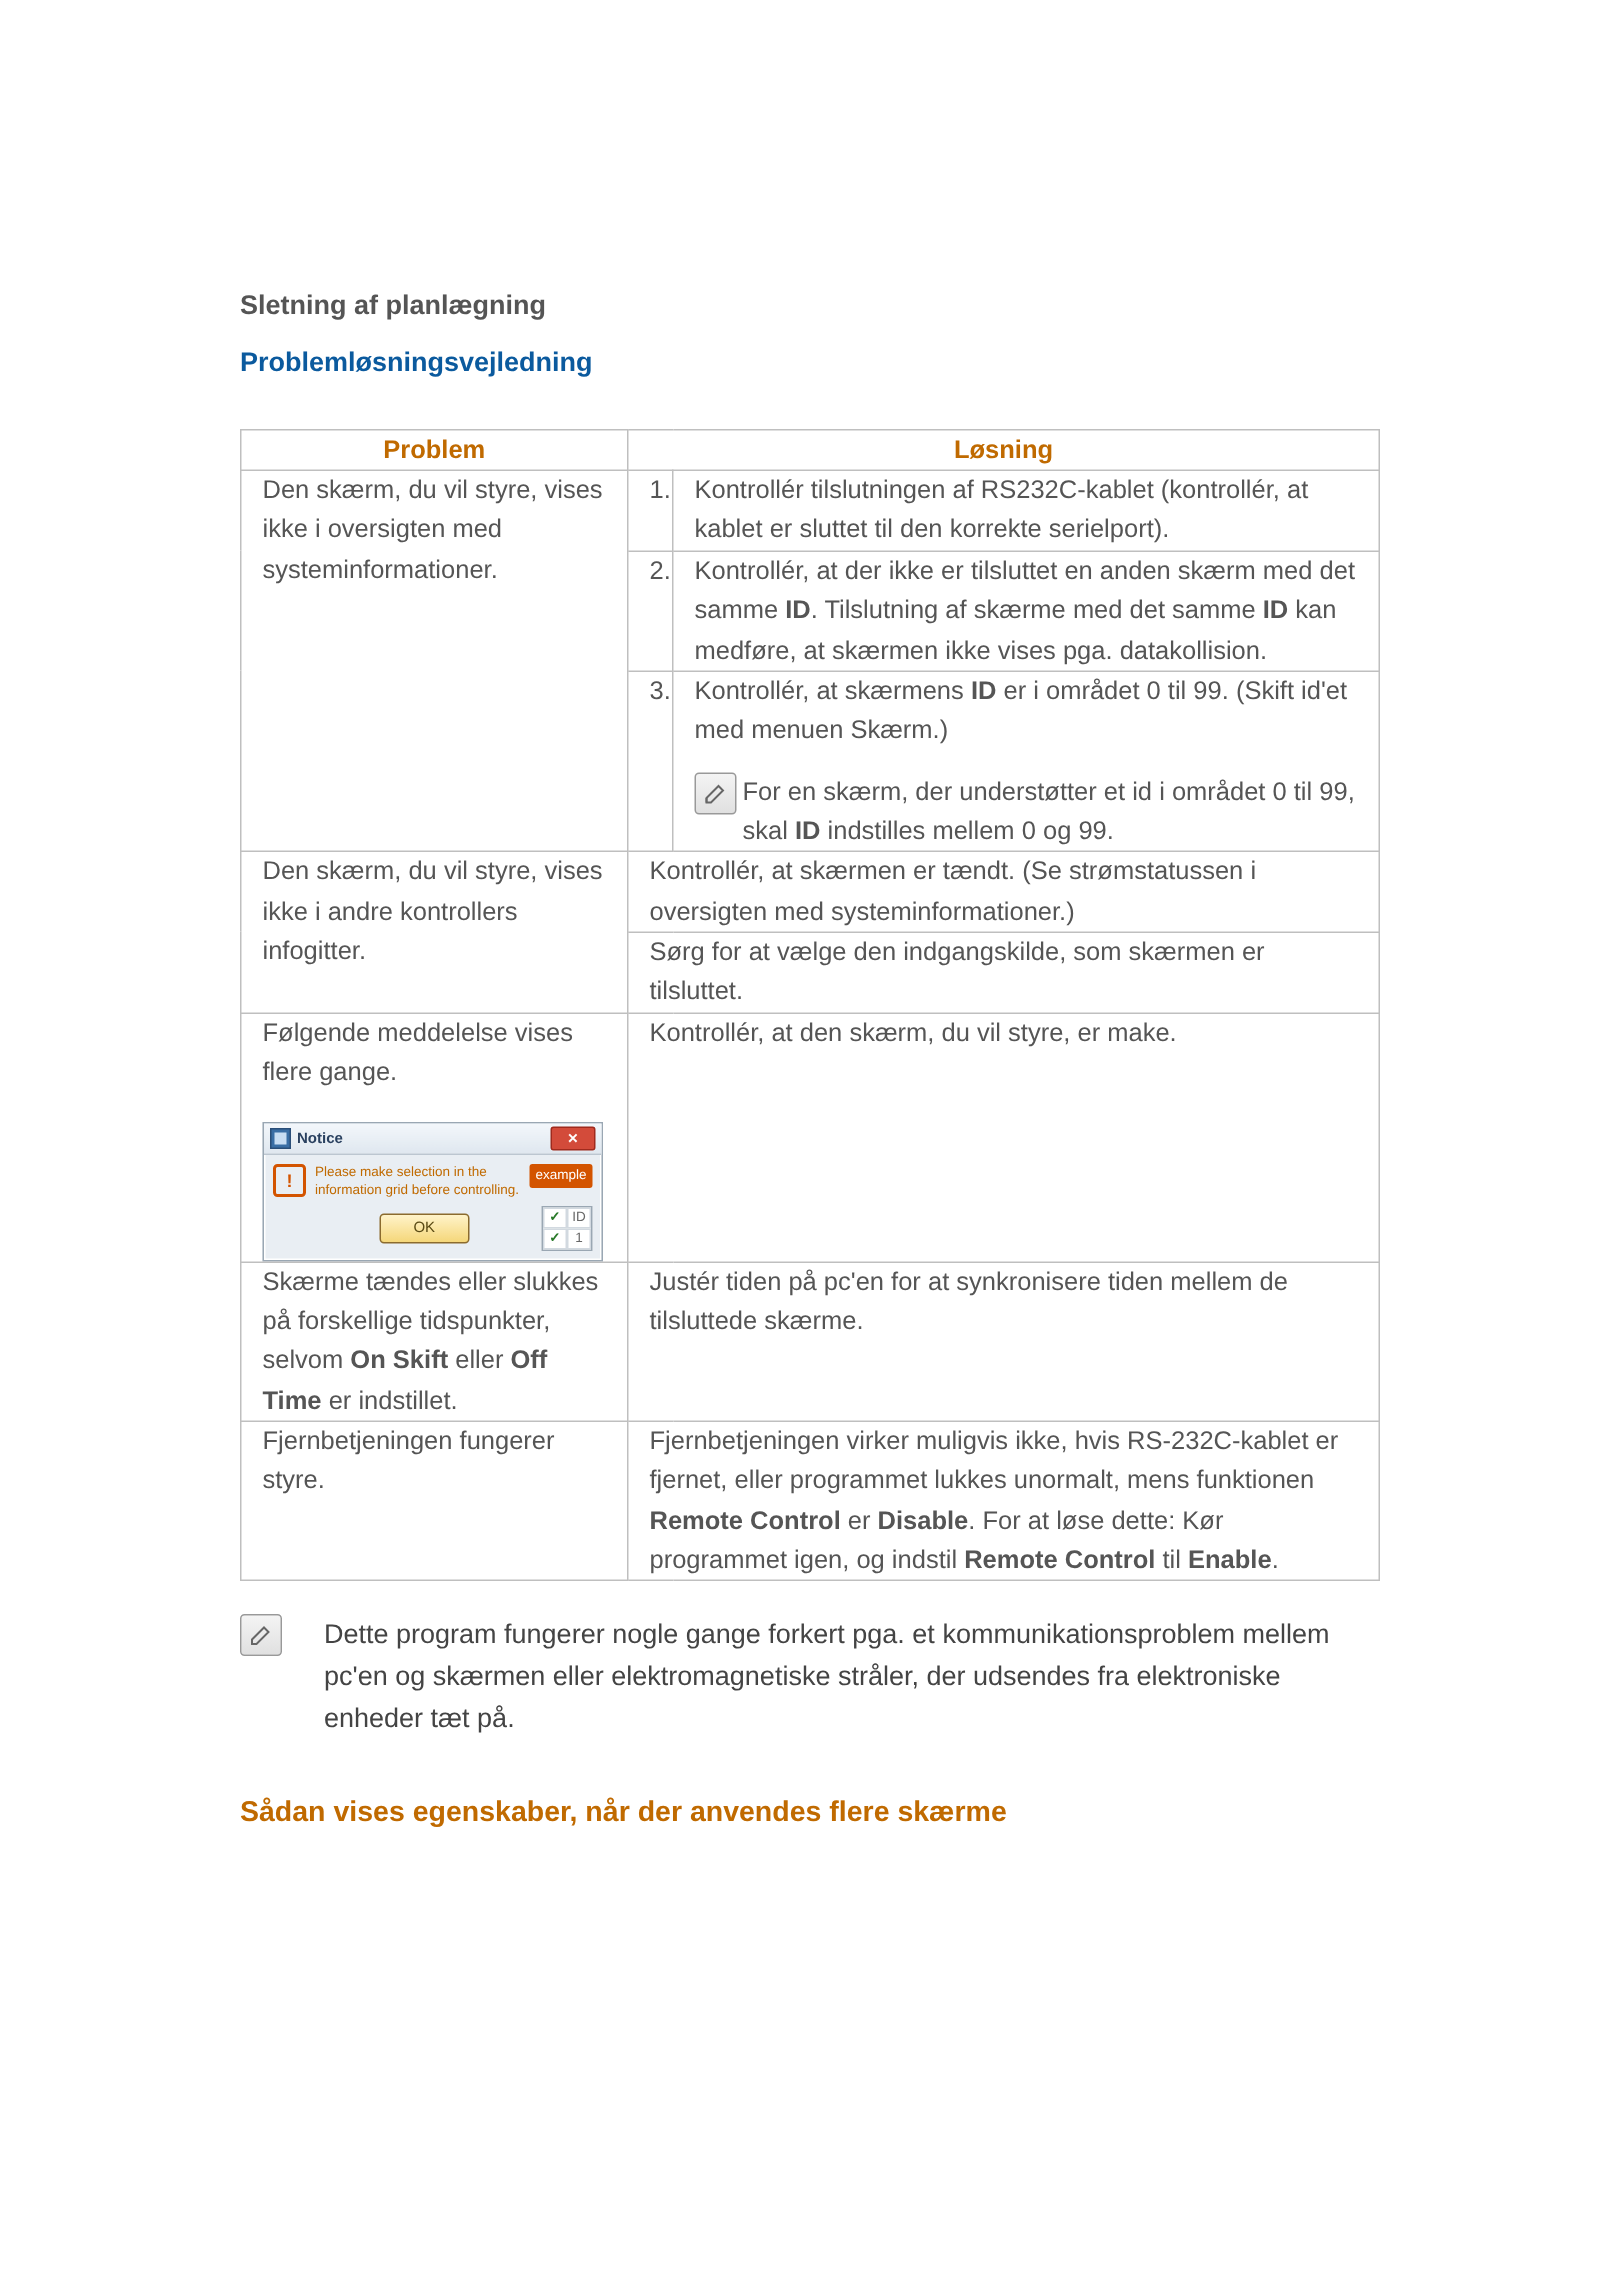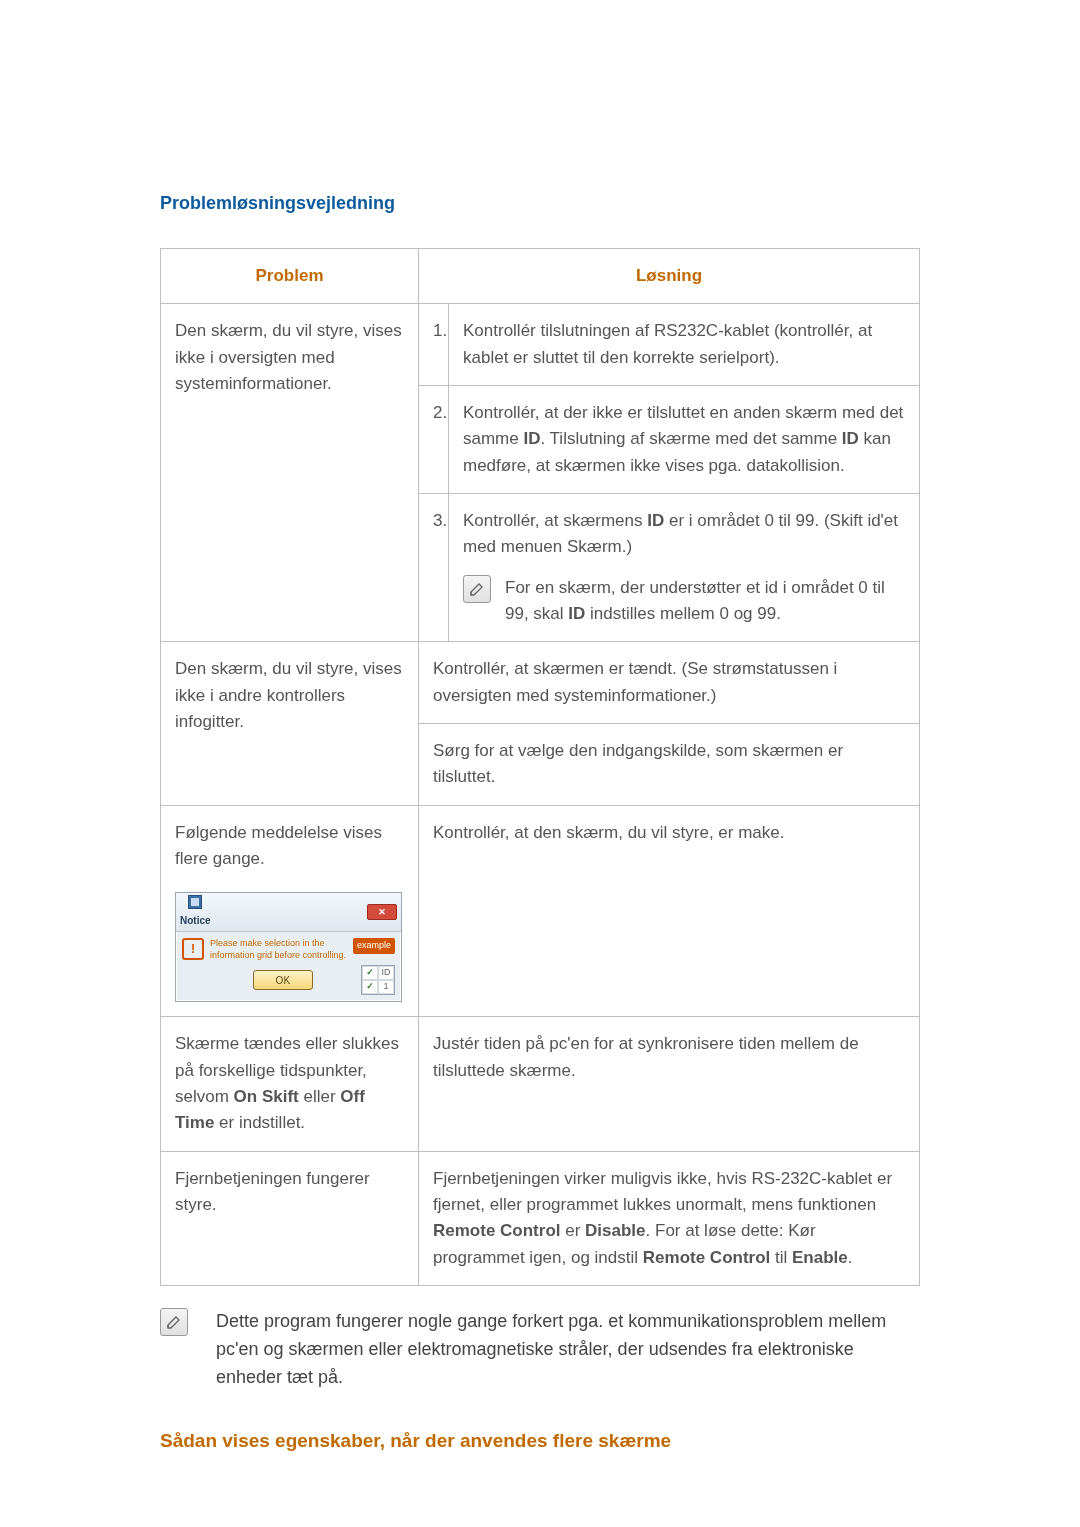--- a/index.html
+++ b/index.html
@@ -37,38 +37,38 @@
   }
 
   table.troubleshoot {
     width: 100%;
     border-collapse: collapse;
     table-layout: fixed;
     font-size: 17px;
   }
   table.troubleshoot th, table.troubleshoot td {
     border: 1px solid #bfbfbf;
-    padding: 14px 14px;
+    padding: 0 14px;
     vertical-align: top;
     text-align: left;
     color: #555;
     margin-top: 17px;
   }
   table.troubleshoot th {
     text-align: center;
     color: #c06a00;
     font-weight: 600;
     background: #fff;
   }
   .num-col { width: 30px; text-align:left; }
   .problem-col { width: 258px; }
 
   .note-row {
     display: flex;
-    gap: 14px;
+    gap: 4px;
     align-items: flex-start;
   }
   .note-icon {
     flex: none;
     width: 26px; height: 26px;
     border: 1px solid #999;
     border-radius: 3px;
     background: linear-gradient(#f4f4f4,#e0e0e0);
     display: flex;
     align-items: center;
@@ -91,21 +91,21 @@
     box-shadow: 0 0 0 1px #fff inset;
   }
   .notice-titlebar {
     display: flex;
     align-items: center;
     justify-content: space-between;
     background: linear-gradient(#f3f7fb,#dfe7ef);
     border-bottom: 1px solid #bcc6d0;
     padding: 2px 4px;
   }
-  .title-left { display:flex; align-items:center; gap:4px; color:#2a4160; font-weight:bold;flex-direction:column;}
+  .title-left { display:flex; align-items:center; gap:4px; color:#2a4160; font-weight:bold;}
   .app-icon {
     width:12px;height:12px;background:#3a6ea5;border:1px solid #2a4e78;
     display:inline-block; position:relative;
   }
   .app-icon::after{content:"";position:absolute;inset:2px;background:#c8ddf3;}
   .close-btn {
     width:28px;height:14px;background:#d34b3a;border:1px solid #a02a1d;
     color:#fff;display:flex;align-items:center;justify-content:center;line-height:1;
     font-size:9px;font-weight:bold;border-radius:2px;
   }
@@ -142,20 +142,21 @@
 
   .sec2-title {
     color:#c06a00;font-size:19px;font-weight:600;margin-top:34px;margin-bottom:14px;
   }
 </style>
 </head>
 <body>
 
 <div class="page">
 
+  <div class="sub-heading">Sletning af planlægning</div>
 
   <div class="section-title">Problemløsningsvejledning</div>
 
   <table class="troubleshoot">
     <colgroup>
       <col class="problem-col">
       <col class="num-col">
       <col>
     </colgroup>
     <thead>

